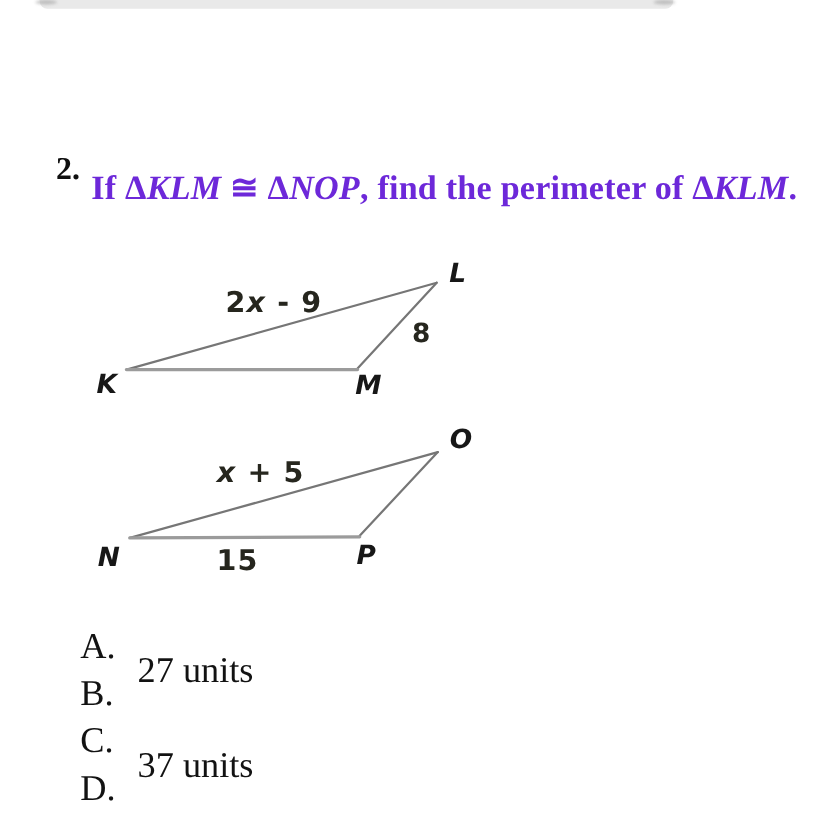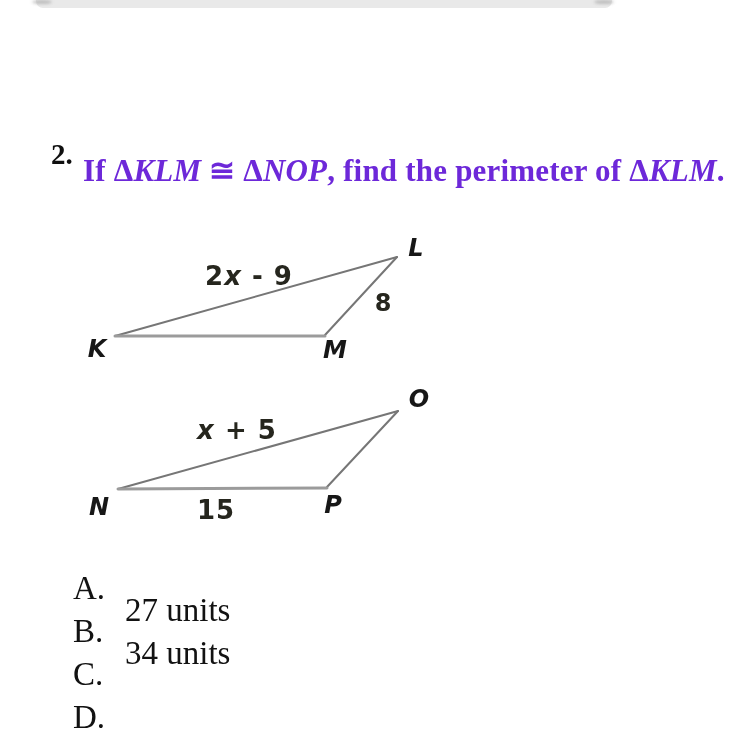--- a/index.html
+++ b/index.html
@@ -103,20 +103,20 @@
 <span class="abs vlabel" style="left:99px;  top:507px;">N</span>
 <span class="abs vlabel" style="left:419px; top:399px;">O</span>
 <span class="abs vlabel" style="left:333px; top:505px;">P</span>
 
 <div class="abs choice-row" style="top:569px;">
   <span class="choice-letter">A.</span>
   <span class="choice-text">27 units</span>
 </div>
 <div class="abs choice-row" style="top:612px;">
   <span class="choice-letter">B.</span>
-  <span class="choice-text">34 units</span>
 </div>
 <div class="abs choice-row" style="top:655px;">
   <span class="choice-letter">C.</span>
+  <span class="choice-text">37 units</span>
 </div>
 <div class="abs choice-row" style="top:698px;">
   <span class="choice-letter">D.</span>
 </div>
 
 </body></html>

